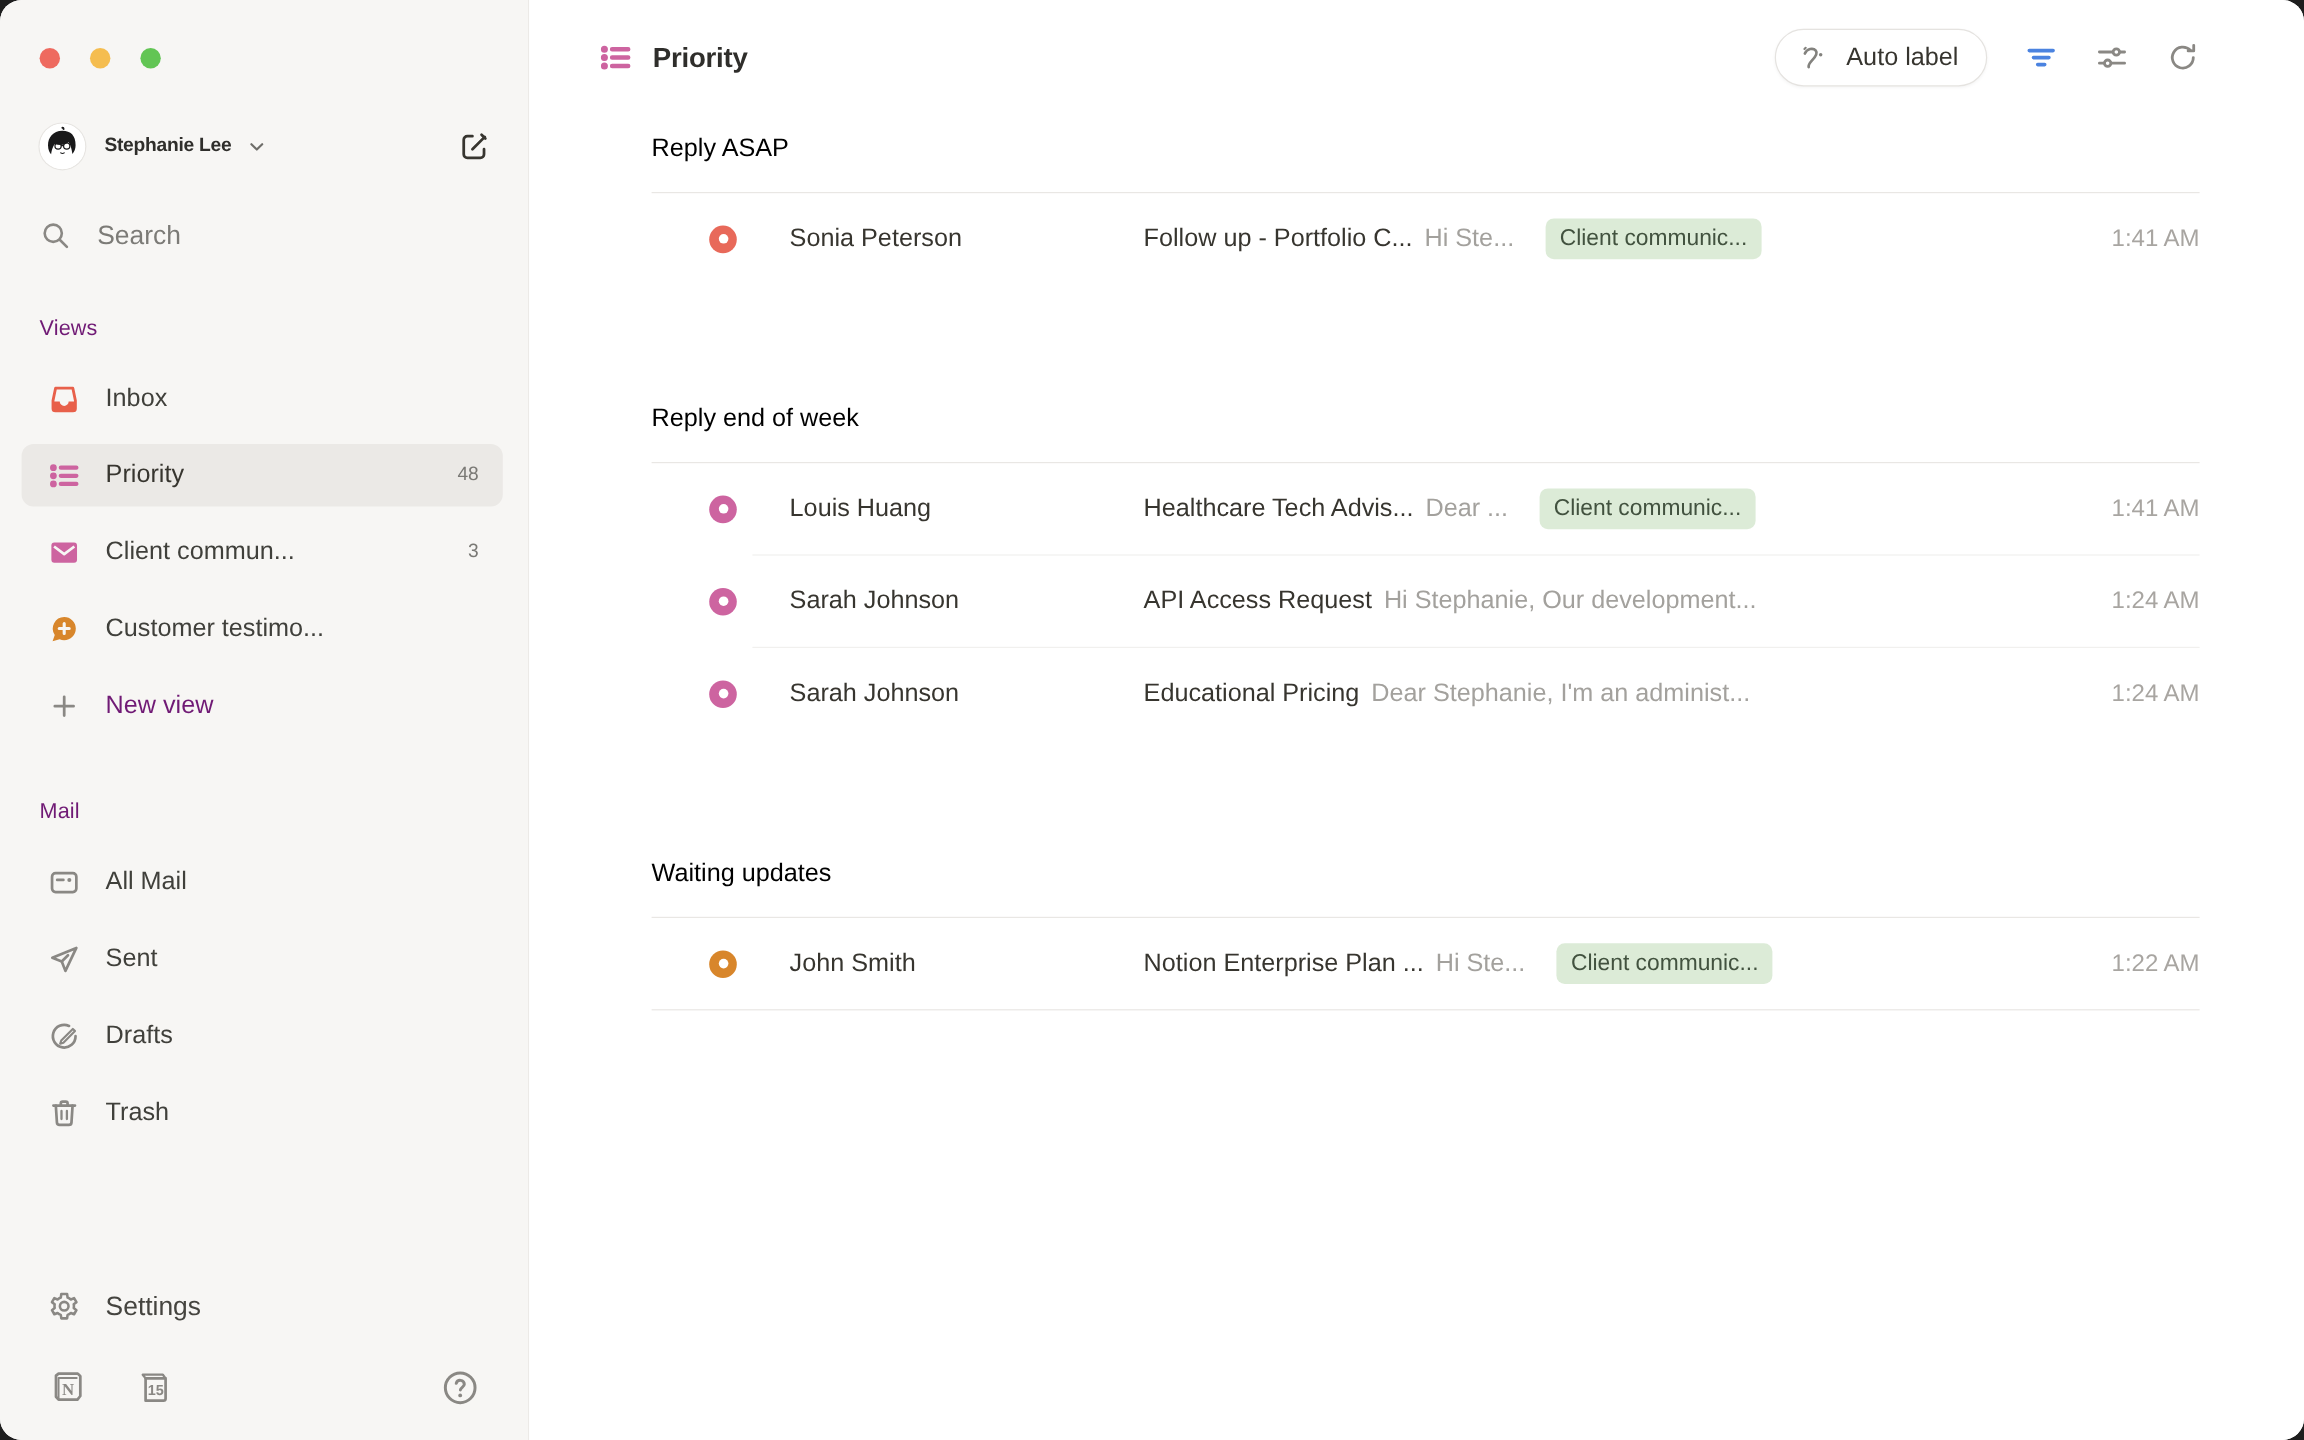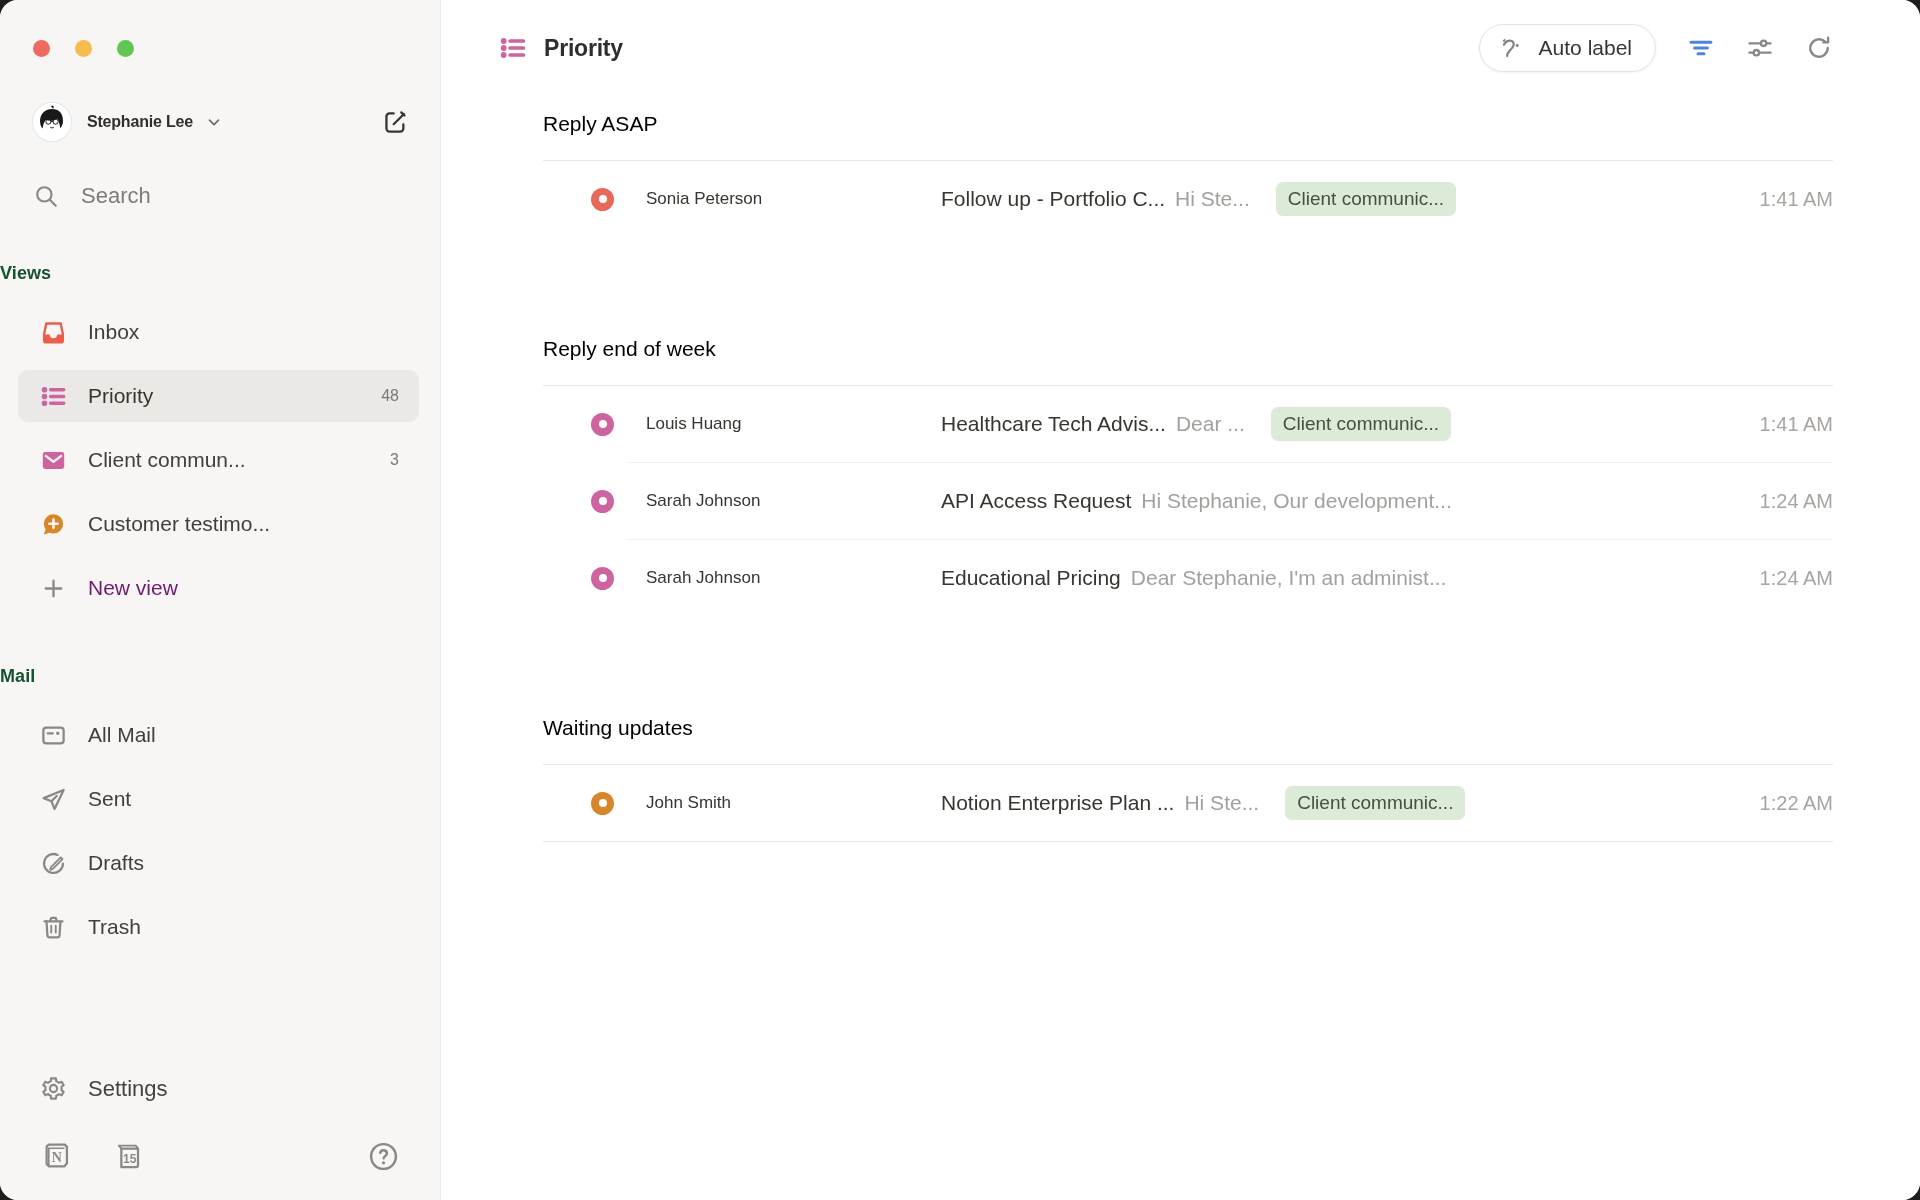--- a/index.html
+++ b/index.html
@@ -41,22 +41,22 @@
   .compose-btn { margin-left:auto; color:#37352f; display:flex; cursor:pointer; }
 
   .search-row {
     display:flex; align-items:center; gap:22px;
     margin:42px 0 0 33px;
     color:#7c7b77; font-size:22px;
   }
   .search-row .icn { color:#8a8884; }
 
   .group-label {
-    font-size:18px; font-weight:700; color:#14532d;
-    letter-spacing:0.1px;
+    font-size:18px; font-weight:400; color:#701a75;
+    padding-left:33px; letter-spacing:0.1px;
   }
   .lbl-views { margin-top:54px; }
   .lbl-mail  { margin-top:40px; }
 
   .nav-list { margin-top:22px; }
   .nav-item {
     height:52px; margin:0 21px 12px 18px;
     display:flex; align-items:center;
     padding:0 20px 0 22px;
     border-radius:10px;
@@ -124,21 +124,21 @@
   }
   .badge {
     width:23px; height:23px; border-radius:50%;
     position:relative; flex:0 0 23px;
   }
   .badge::after {
     content:""; position:absolute; width:8px; height:8px;
     border-radius:50%; background:#fff; left:50%; top:50%;
     transform:translate(-50%,-50%);
   }
-  .sender { width:295px; flex:0 0 295px; margin-left:32px; font-size:17px; color:#37352f; white-space:nowrap; overflow:hidden; }
+  .sender { width:295px; flex:0 0 295px; margin-left:44px; font-size:21px; color:#37352f; white-space:nowrap; overflow:hidden; }
   .subject { font-size:21px; color:#37352f; white-space:nowrap; }
   .snippet { font-size:21px; color:#a3a19d; margin-left:10px; white-space:nowrap; }
   .chip {
     margin-left:26px;
     background:#dcebd7; color:#42523f;
     font-size:19px; font-weight:500;
     padding:6px 12px; border-radius:7px;
     white-space:nowrap;
   }
   .time { margin-left:auto; font-size:20px; color:#a8a5a1; white-space:nowrap; }

